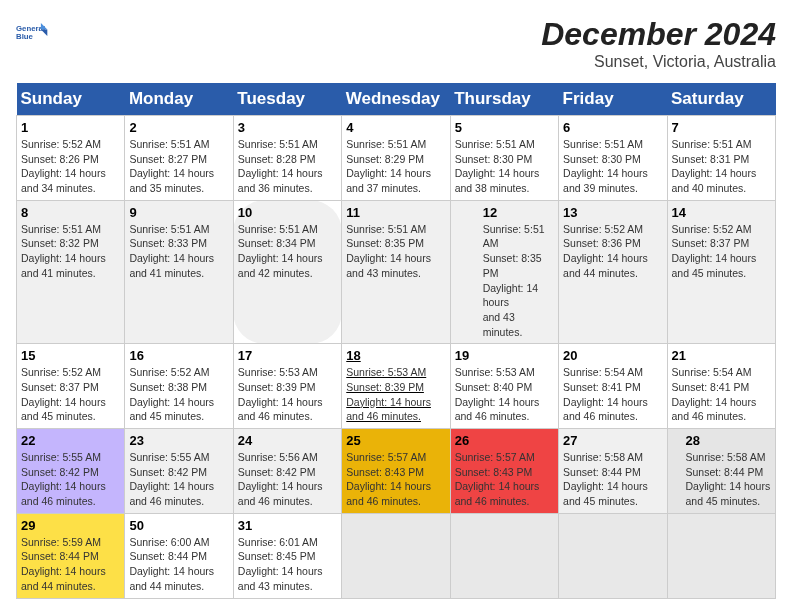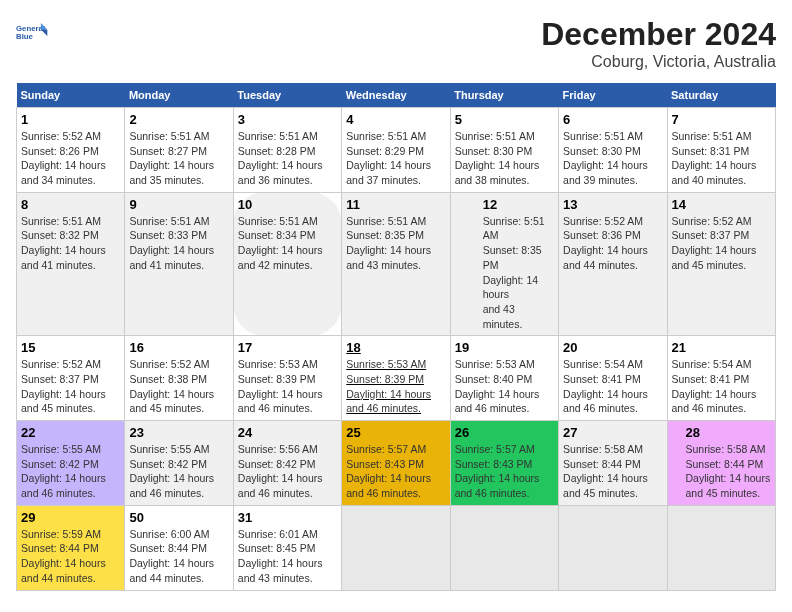--- a/index.html
+++ b/index.html
@@ -25,37 +25,38 @@
       width: 32px;
       height: 32px;
     }
     .title-area {
       text-align: right;
     }
     .title-area h1 {
       font-size: 32px;
       font-weight: bold;
       color: #222;
+      font-style: italic;
     }
     .title-area h2 {
       font-size: 16px;
       color: #444;
       font-weight: normal;
     }
     table {
       width: 100%;
       border-collapse: collapse;
       font-size: 11px;
     }
     thead tr th {
       background: #2a5caa;
       color: #fff;
       padding: 6px 4px;
       text-align: left;
-      font-size: 11px;
+      font-size: 17px;
       font-weight: bold;
     }
     tbody tr td {
       border: 1px solid #ccc;
       padding: 4px 4px;
       vertical-align: top;
       background: #fff;
       min-height: 70px;
       width: 14.28%;
     }
@@ -81,21 +82,21 @@
   <div class="logo">
     <svg class="logo-icon" viewBox="0 0 90 50" xmlns="http://www.w3.org/2000/svg" width="90" height="50">
         <text x="0" y="22" font-size="22" font-weight="bold" fill="#2a5caa">General</text>
         <text x="0" y="44" font-size="22" font-weight="bold" fill="#2a5caa">Blue</text>
         <polygon points="70,0 88,18 70,18" fill="#4a8fdd"></polygon>
         <polygon points="70,18 88,18 88,36" fill="#2a5caa"></polygon>
       </svg>
   </div>
   <div class="title-area">
     <h1>December 2024</h1>
-    <h2>Coburg, Victoria, Australia</h2>
+    <h2>Sunset, Victoria, Australia</h2>
   </div>
 </div>
 
 <table>
   <thead>
     <tr>
       <th>Sunday</th>
       <th>Monday</th>
       <th>Tuesday</th>
       <th>Wednesday</th>
@@ -280,35 +281,35 @@
 Daylight: 14 hours
 and 46 minutes.</div>
         </td>
         <td style="background: #eab308;">
           <span class="day-num">25</span>
           <div class="day-info" style="white-space: pre-line;">Sunrise: 5:57 AM
 Sunset: 8:43 PM
 Daylight: 14 hours
 and 46 minutes.</div>
         </td>
-        <td style="background: #22c55e;">
+        <td style="background: #ef4444;">
           <span class="day-num">26</span>
           <div class="day-info" style="white-space: pre-line;">Sunrise: 5:57 AM
 Sunset: 8:43 PM
 Daylight: 14 hours
 and 46 minutes.</div>
         </td>
         <td style="background: rgb(240, 240, 240);">
           <span class="day-num">27</span>
           <div class="day-info" style="white-space: pre-line;">Sunrise: 5:58 AM
 Sunset: 8:44 PM
 Daylight: 14 hours
 and 45 minutes.</div>
         </td>
-        <td style="background: #f0abfc; padding-left: 18px;">
+        <td style="background: #e5e5e5; padding-left: 18px;">
           <span class="day-num">28</span>
           <div class="day-info" style="white-space: pre-line;">Sunrise: 5:58 AM
 Sunset: 8:44 PM
 Daylight: 14 hours
 and 45 minutes.</div>
         </td>
       </tr>
       <tr>
         <td style="background: #fde047;">
           <span class="day-num">29</span>

